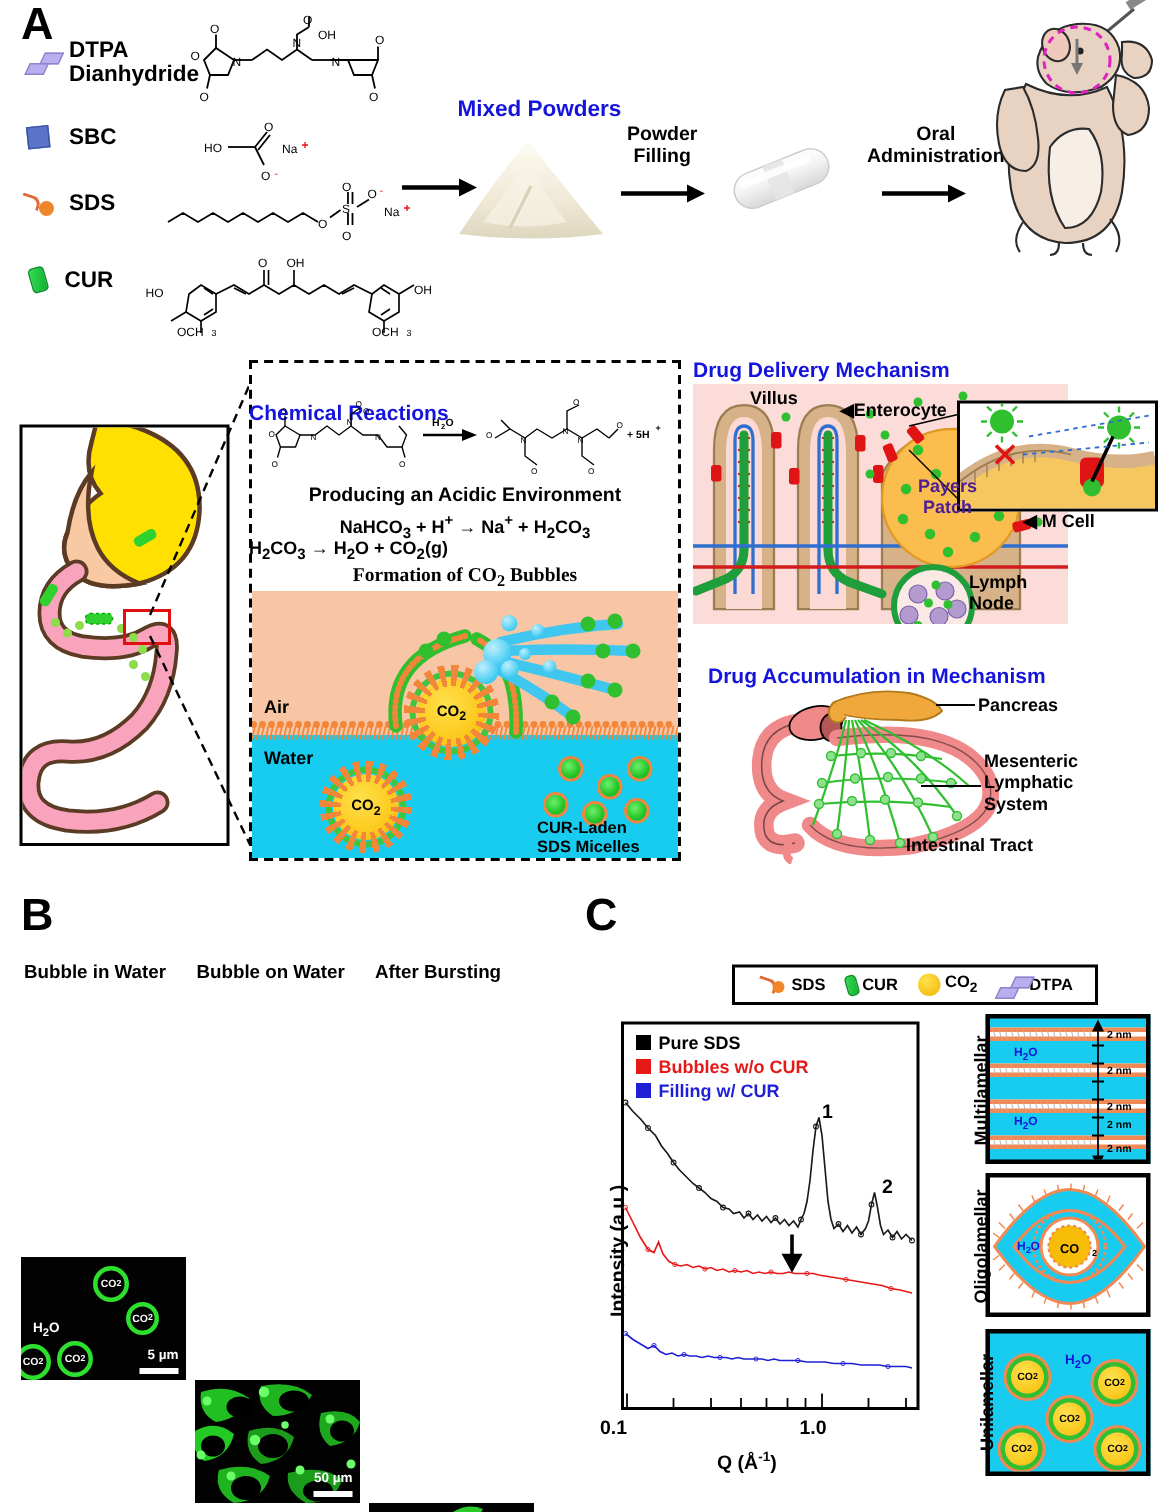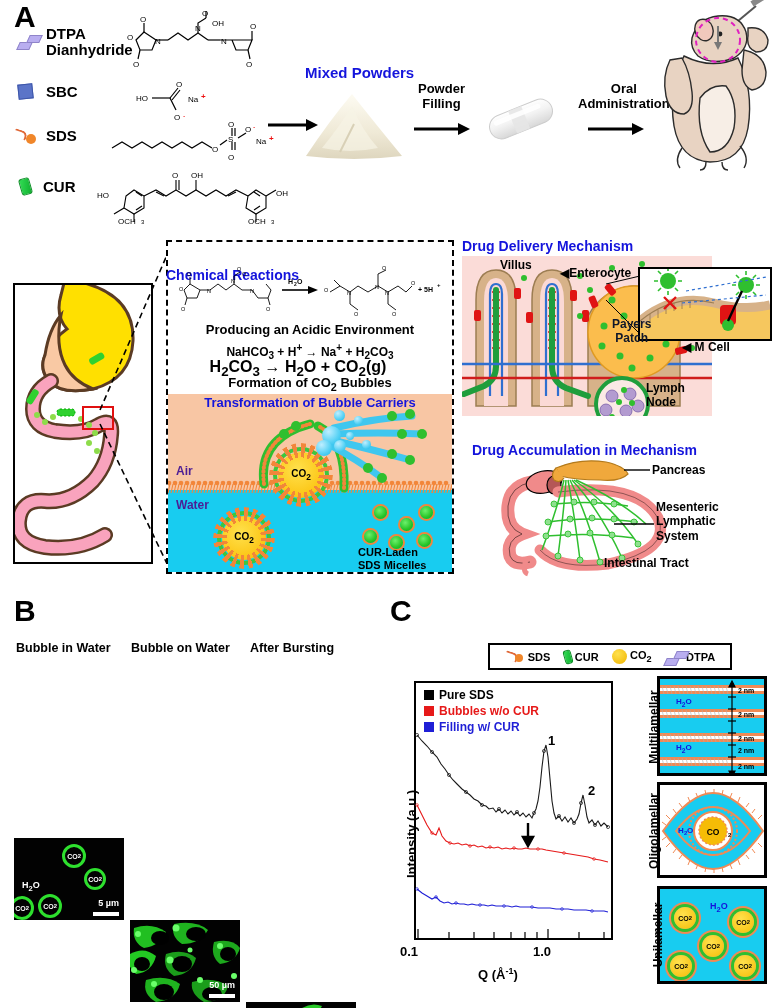--- a/index.html
+++ b/index.html
@@ -54,21 +54,21 @@
 
   
   .scene { position: relative; overflow: hidden; }
   .scene .air   { position: absolute; left:0; right:0; top:0; background: #f8c6a4; }
   .scene .water { position: absolute; left:0; right:0; bottom:0; background: #18ccf0; }
   .scene .sceneTitle {
     position: absolute; left: 0; right: 0; text-align: center;
     color: #1414dc; font-weight: bold; z-index: 6;
   }
   .lbl-air, .lbl-water {
-    position: absolute; font-weight: bold; color: #4c1d95; z-index: 5;
+    position: absolute; font-weight: bold; color: #000000; z-index: 5;
   }
   .surf-layer { position: absolute; left:0; right:0; z-index:3; }
 
   .co2-bub { position: absolute; border-radius: 50%; z-index: 4;
     background: radial-gradient(circle at 42% 38%, #ffe14d 0%, #fcc81a 62%, #f3b505 100%);
     display:flex; align-items:center; justify-content:center;
     font-weight: bold; color:#000; }
   .co2-bub::before { 
     content:''; position:absolute; inset:-1px; border-radius:50%;
     box-shadow: 0 0 0 4px #3ec63e;
@@ -449,32 +449,31 @@
   </g>
   <text x="240" y="26" font-size="7" font-weight="bold" font-family="Liberation Sans, sans-serif">+ 5H</text>
   <text x="259" y="21" font-size="6" font-weight="bold" font-family="Liberation Sans, sans-serif">+</text>
 </svg>
 
 <div class="abs bold-blk" style="left:166px; top:322px; width:288px; text-align:center; font-size:13px;">Producing an Acidic Environment</div>
 
 <div class="abs bold-blk" style="left:166px; top:342px; width:288px; text-align:center; font-size:12px;">
   NaHCO<sub>3</sub> + H<sup>+</sup> → Na<sup>+</sup> + H<sub>2</sub>CO<sub>3</sub>
 </div>
-<div class="abs bold-blk" style="left:154px; top:358px; width:288px; text-align:center; font-size:16px;">
+<div class="abs bold-blk" style="left:166px; top:358px; width:288px; text-align:left; font-size:12px;">
   H<sub>2</sub>CO<sub>3</sub> → H<sub>2</sub>O + CO<sub>2</sub>(g)
 </div>
-<div class="abs bold-blk" style="left:166px; top:375px; width:288px; text-align:center; font-size:13px;">
+<div class="abs bold-blk" style="left:166px; top:375px; width:288px; text-align:center; font-size:13px;font-family:Liberation Serif, serif;">
   Formation of CO<sub>2</sub> Bubbles
 </div>
 
 <div class="scene abs" style="left:168px; top:394px; width:284px; height:178px;">
   <div class="air" style="height:96px;"></div>
   <div class="water" style="height:82px;"></div>
 
-  <div class="sceneTitle" style="top:1px; font-size:13px;">Transformation of  Bubble Carriers</div>
 
   <svg class="surf-layer" style="top:86px; height:14px;" width="284" height="14">
     <g stroke="#f2863a" stroke-width="1.1" fill="none">
       <g id="mono-a">
         <path d="M0 13 L2 4 M3 13 L5 4 M6 13 L8 4 M9 13 L11 4 M12 13 L14 4 M15 13 L17 4
                  M18 13 L20 4 M21 13 L23 4 M24 13 L26 4 M27 13 L29 4"></path>
       </g>
       <use href="#mono-a" x="30"></use>
         <use href="#mono-a" x="60"></use>
         <use href="#mono-a" x="90"></use>
@@ -719,21 +718,21 @@
 </div>
 <svg class="abs" style="left:606px; top:276px;" width="40" height="64">
   <line x1="0" y1="8" x2="34" y2="0" stroke="#000" stroke-width="1"></line>
   <line x1="0" y1="24" x2="34" y2="58" stroke="#000" stroke-width="1"></line>
 </svg>
 
 <div class="ann abs" style="left:500px; top:258px; font-size:12px;">Villus</div>
 <div class="ann abs" style="left:560px; top:266px; font-size:12px;">
   <span style="font-size:12px;">◀</span><span>Enterocyte</span>
 </div>
-<div class="ann abs" style="left:612px; top:318px; font-size:12px; text-align:center; line-height:1.15; color:#0f172a;">
+<div class="ann abs" style="left:612px; top:318px; font-size:12px; text-align:center; line-height:1.15; color:#4c1d95;">
   <span>Payers</span><br><span>Patch</span>
 </div>
 <div class="ann abs" style="left:682px; top:340px; font-size:12px;">
   <span style="font-size:12px;">◀</span> <span>M Cell</span>
 </div>
 <div class="ann abs" style="left:646px; top:382px; font-size:12px; line-height:1.15;">
   <span>Lymph</span><br><span>Node</span>
 </div>
 
 <div class="abs blue-head" style="left:472px; top:442px; font-size:14px;">Drug Accumulation in Mechanism</div>

